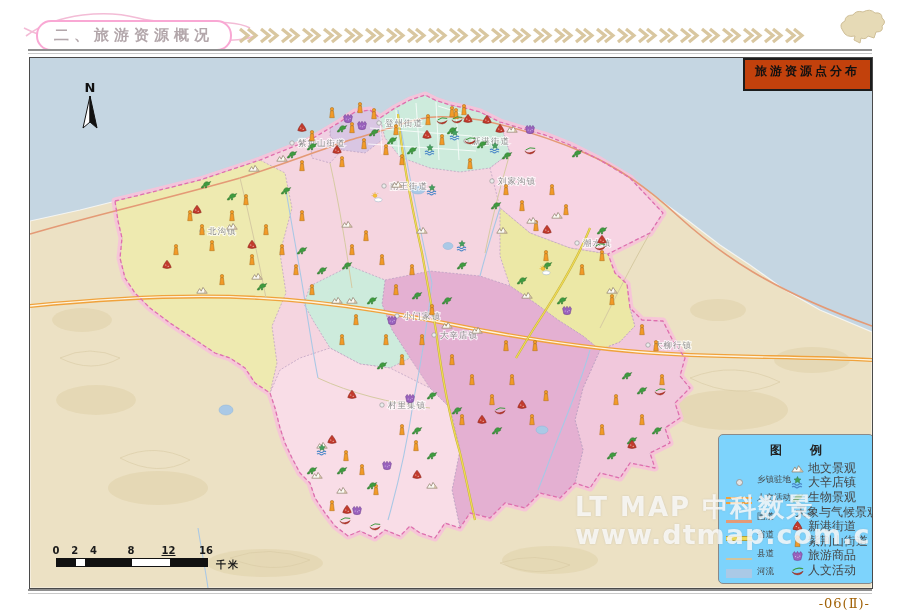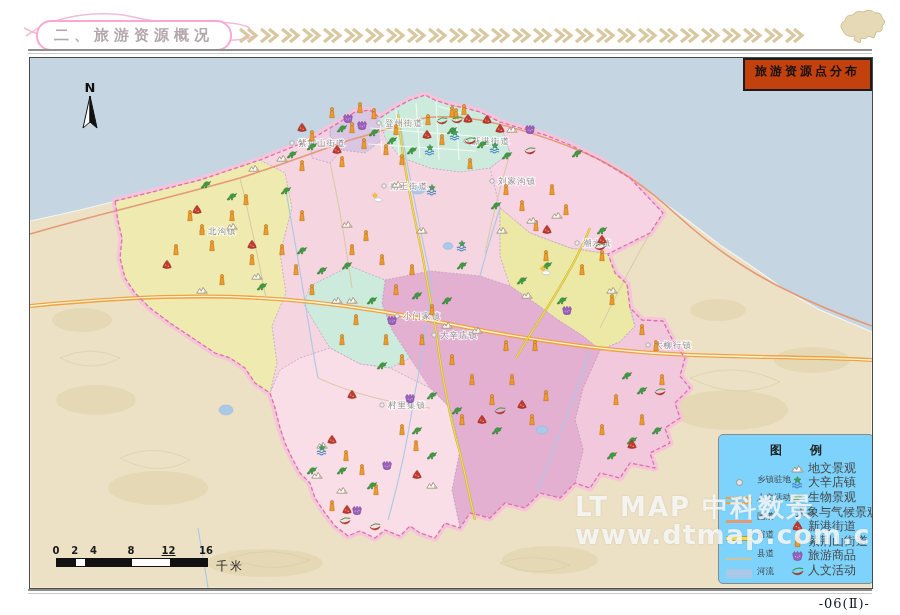--- a/index.html
+++ b/index.html
@@ -23,21 +23,21 @@
     padding:3px 10px 9px 10px;font-size:12px;font-weight:bold;letter-spacing:3px;color:#111;z-index:30;}
   .north{position:absolute;left:40px;top:22px;width:40px;text-align:center;z-index:25;color:#111;}
   .north .n{font-size:13px;font-weight:bold;font-family:"DejaVu Sans",sans-serif;}
 
   
   .scalebar{position:absolute;left:26px;top:487px;width:200px;z-index:25;}
   .sb-nums{position:relative;height:13px;font-size:10px;font-weight:bold;color:#1a1a1a;}
   .sb-nums span{position:absolute;transform:translateX(-50%);}
   .sb-bar{position:relative;width:150px;height:7px;border:1px solid #111;display:flex;background:#fff;}
   .sb-bar i{display:block;height:100%;}
-  .sb-unit{position:absolute;left:160px;top:13px;font-size:12px;font-weight:normal;color:#1a1a1a;letter-spacing:2px;}
+  .sb-unit{position:absolute;left:160px;top:13px;font-size:10px;font-weight:bold;color:#1a1a1a;letter-spacing:2px;}
 
   
   .legend{position:absolute;left:688px;top:376px;width:154px;height:148px;background:#7dd3fc;
     border:1px solid #8a8a8a;border-radius:5px;z-index:20;}
   .lg-title{text-align:center;margin-top:7px;font-size:12px;font-weight:bold;letter-spacing:12px;
     text-indent:12px;color:#222;}
   .lcol{position:absolute;left:7px;top:32px;width:64px;}
   .rcol{position:absolute;left:72px;top:26px;width:80px;}
   .lrow{display:flex;align-items:flex-end;height:18.5px;gap:5px;font-size:8.5px;color:#454545;white-space:nowrap;}
   .rrow{display:flex;align-items:center;height:14.6px;gap:4px;font-size:12px;color:#454545;white-space:nowrap;}
@@ -56,21 +56,21 @@
   .watermark .w2{font-size:27px;letter-spacing:1px;}
 
   
   .town-name{font-size:8.5px;fill:#8c8c8c;letter-spacing:1px;paint-order:stroke;stroke:#ffffff;
     stroke-width:2px;stroke-opacity:.75;font-family:"DejaVu Sans",sans-serif;}
   .town-dot{fill:#ececec;stroke:#9a9a9a;stroke-width:.7;}
 
   
   .frule-a{position:absolute;top:589px;left:28px;right:28px;border-top:2px solid #8f8f8f;}
   .frule-b{position:absolute;top:593px;left:28px;right:28px;border-top:1px solid #c9c9c9;}
-  .pageno{position:absolute;top:596px;right:30px;font-size:13px;color:#0f172a;
+  .pageno{position:absolute;top:596px;right:30px;font-size:13px;color:#a16207;
     font-family:"DejaVu Serif","Liberation Serif",serif;letter-spacing:1px;}
 </style>
 </head>
 <body>
 
 <div id="stage">
 
   <svg class="hdr-ribbon" width="240" height="52" viewBox="0 0 240 52">
     <path d="M8,30 C40,6 90,4 120,12 C160,22 210,10 232,22" fill="none" stroke="#f3bcd6" stroke-width="1.6"></path>
     <path d="M6,22 C50,44 110,46 150,38 C185,31 220,38 236,30" fill="none" stroke="#f3bcd6" stroke-width="1.6"></path>

